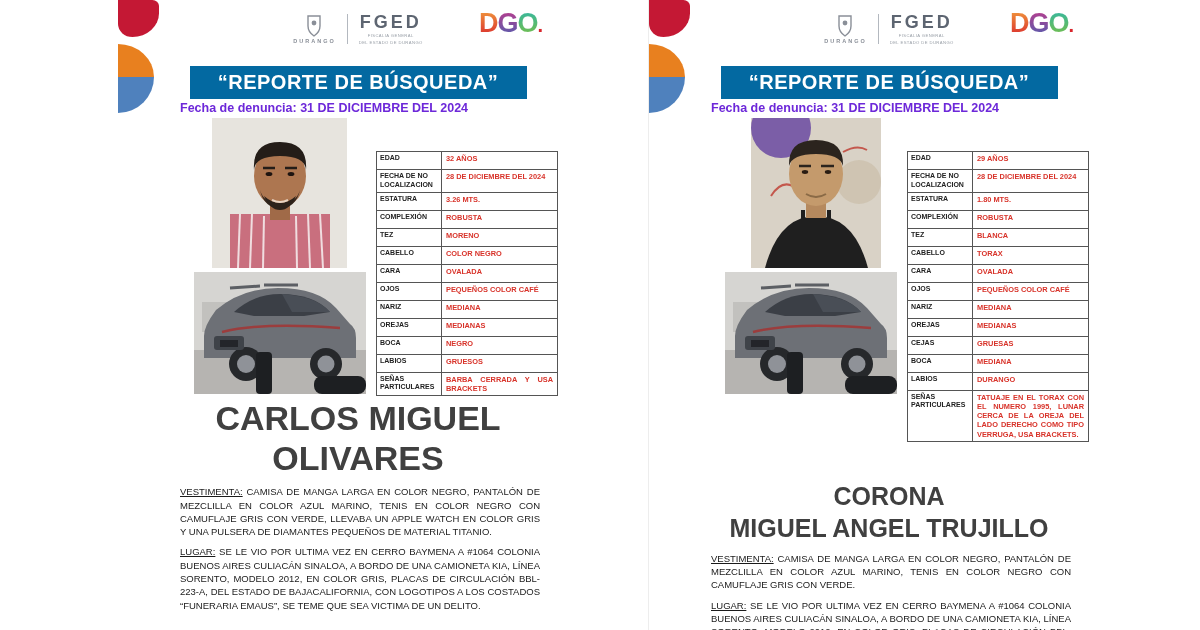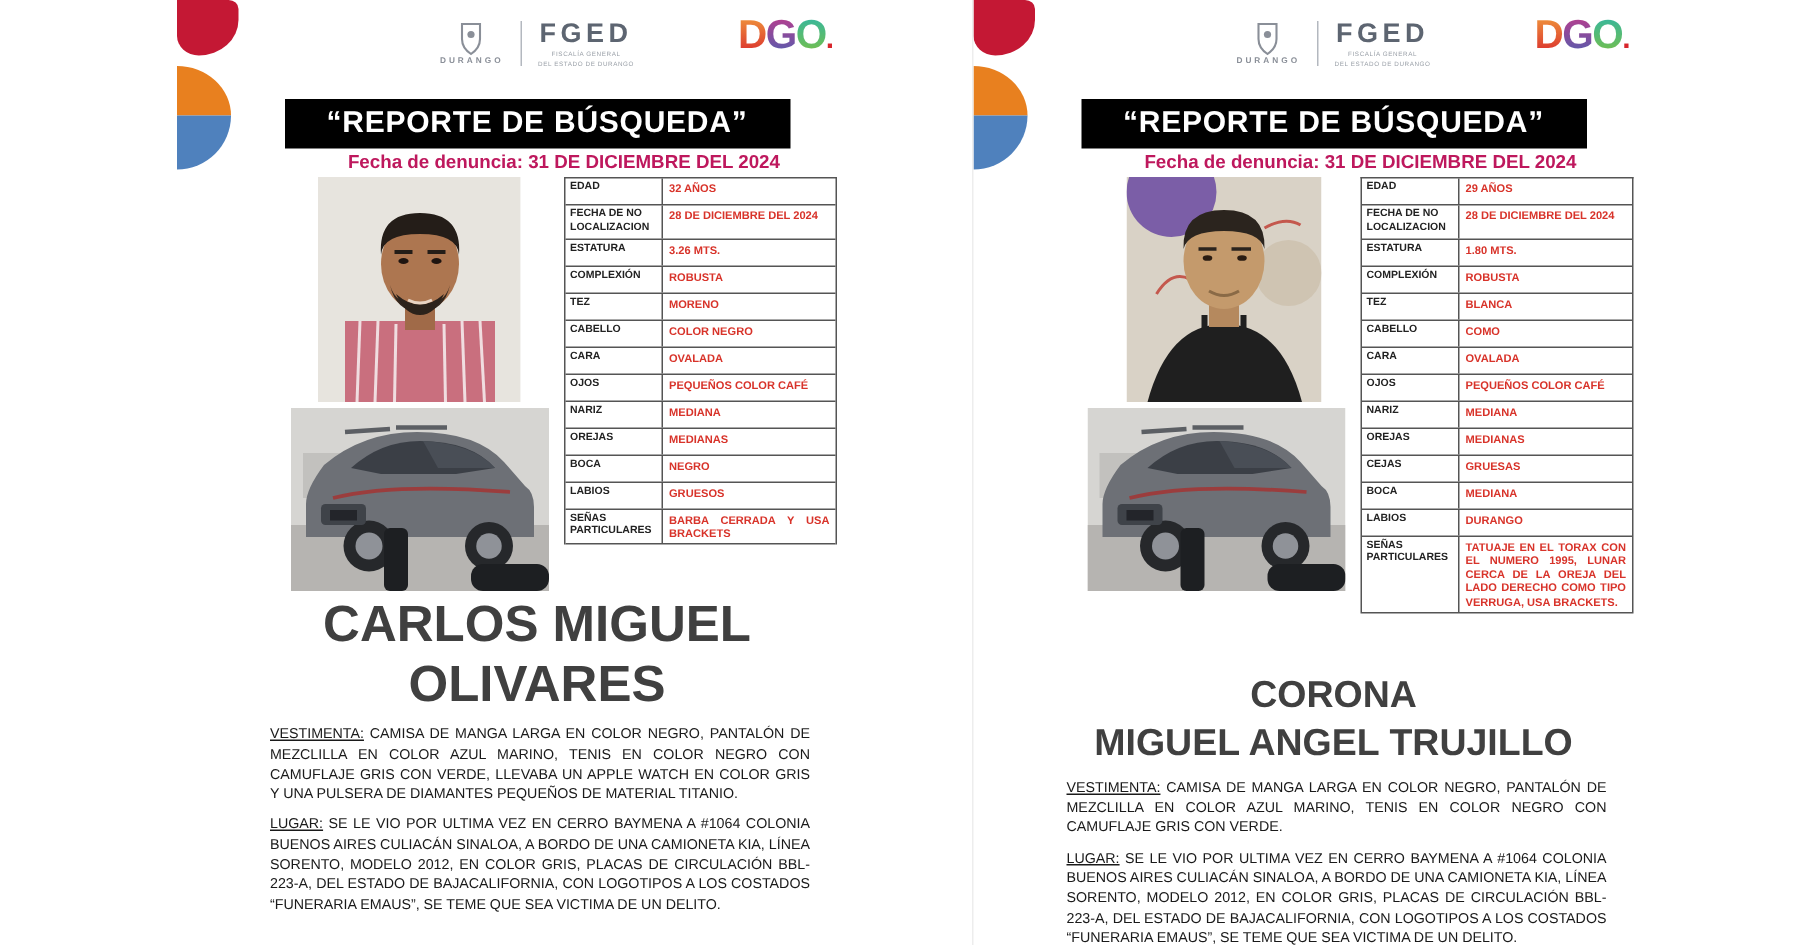--- a/index.html
+++ b/index.html
@@ -21,43 +21,43 @@
 
   
   .header{position:relative;height:52px;padding-top:6px;}
   .brandgroup{display:flex;align-items:center;justify-content:center;gap:11px;height:46px;}
   .crest{display:flex;flex-direction:column;align-items:center;gap:1px;}
   .crest-label{font-size:5.5px;letter-spacing:2px;color:#8a8f98;font-weight:bold;}
   .divider{width:1px;height:30px;background:#b3b8bf;}
   .fged{display:flex;flex-direction:column;align-items:center;line-height:1;}
   .fged-main{font-size:18px;font-weight:bold;color:#5d6571;letter-spacing:3px;}
   .fged-sub{font-size:4.2px;color:#9aa0a8;letter-spacing:.4px;margin-top:2px;text-align:center;line-height:1.3;}
-  .dgo{position:absolute;left:374px;top:8px;font-size:27px;font-weight:bold;letter-spacing:-1px;
+  .dgo{position:absolute;left:361px;top:8px;font-size:27px;font-weight:bold;letter-spacing:-1px;
        font-family:"Liberation Sans",sans-serif;}
   .dgo .d{color:#e8432e;background:linear-gradient(180deg,#f2a03d,#d8262c);-webkit-background-clip:text;background-clip:text;-webkit-text-fill-color:transparent;}
   .dgo .g{color:#7b4fa0;background:linear-gradient(180deg,#c13a8a,#4f5fb0);-webkit-background-clip:text;background-clip:text;-webkit-text-fill-color:transparent;}
   .dgo .o{color:#1fa3a0;background:linear-gradient(180deg,#2fb6a8,#7bbf43);-webkit-background-clip:text;background-clip:text;-webkit-text-fill-color:transparent;}
   .dgo .dot{color:#d8262c;font-size:20px;}
 
   
-  .banner{width:337px;height:33px;margin:8px auto 0;background:#000000;color:#fff;
+  .banner{width:337px;height:33px;margin:8px auto 0;background:#0369a1;color:#fff;
           display:flex;align-items:center;justify-content:center;
           font-size:20px;font-weight:bold;letter-spacing:.5px;}
-  .fecha{width:340px;margin-left:62px;text-align:right;font-size:12.5px;font-weight:bold;
-         color:#be185d;margin-top:2px;}
+  .fecha{width:340px;margin-left:62px;font-size:12.5px;font-weight:bold;
+         color:#6d28d9;margin-top:2px;}
 
   
   .content-row{display:flex;margin-top:3px;padding-left:62px;}
   .photos{width:196px;display:flex;flex-direction:column;}
   .portrait{width:135px;height:150px;margin-left:32px;display:block;}
   .p1 .portrait{width:130px;margin-left:40px;}
   .car{width:172px;height:122px;margin-left:14px;margin-top:4px;display:block;}
 
   
-  .dtable{width:180px;border:1px solid #555;border-bottom:none;align-self:flex-start;}
+  .dtable{width:180px;border:1px solid #555;border-bottom:none;align-self:flex-start;margin-top:33px;}
   .trow{display:flex;border-bottom:1px solid #555;min-height:17px;}
   .tlabel{width:58px;padding:2px 3px;font-size:7px;font-weight:bold;color:#222;line-height:1.25;
           border-right:1px solid #555;}
   .tvalue{flex:1;padding:2px 4px;font-size:7.4px;font-weight:bold;color:#d8332a;line-height:1.25;
           text-align:justify;}
 
   
   .name{color:#404040;font-weight:bold;text-align:center;line-height:1.18;}
   .p0 .name{font-size:34px;margin-top:2px;}
   .p1 .name{font-size:25px;margin-top:38px;line-height:1.3;}
@@ -298,21 +298,21 @@
           <div class="trow">
             <div class="tlabel">COMPLEXIÓN</div>
             <div class="tvalue">ROBUSTA</div>
           </div>
           <div class="trow">
             <div class="tlabel">TEZ</div>
             <div class="tvalue">BLANCA</div>
           </div>
           <div class="trow">
             <div class="tlabel">CABELLO</div>
-            <div class="tvalue">COMO</div>
+            <div class="tvalue">TORAX</div>
           </div>
           <div class="trow">
             <div class="tlabel">CARA</div>
             <div class="tvalue">OVALADA</div>
           </div>
           <div class="trow">
             <div class="tlabel">OJOS</div>
             <div class="tvalue">PEQUEÑOS COLOR CAFÉ</div>
           </div>
           <div class="trow">

